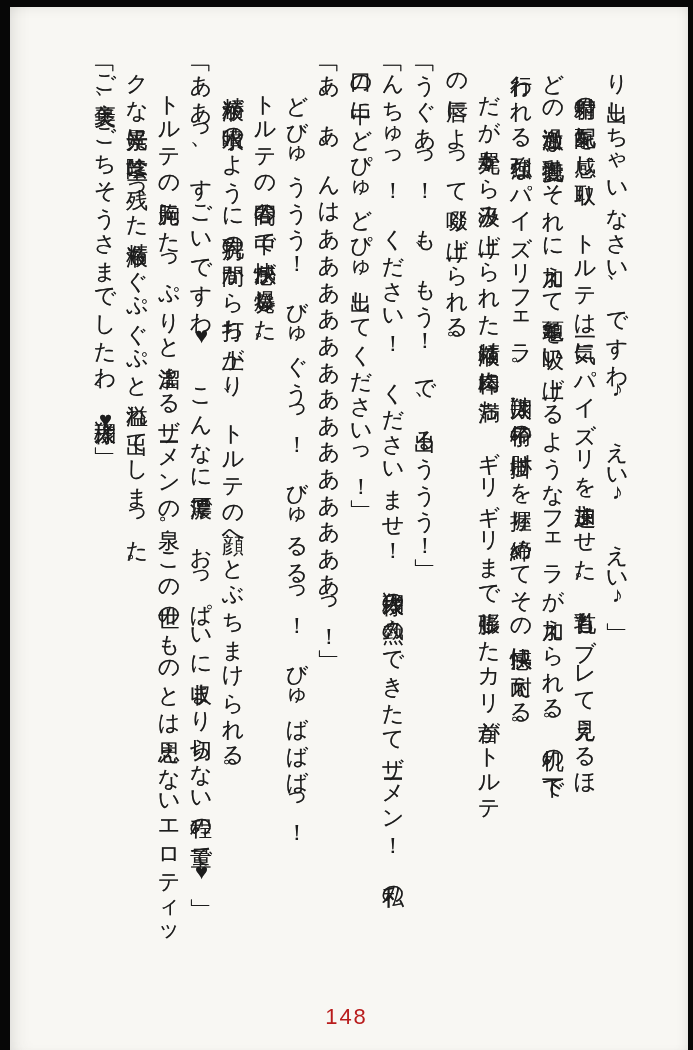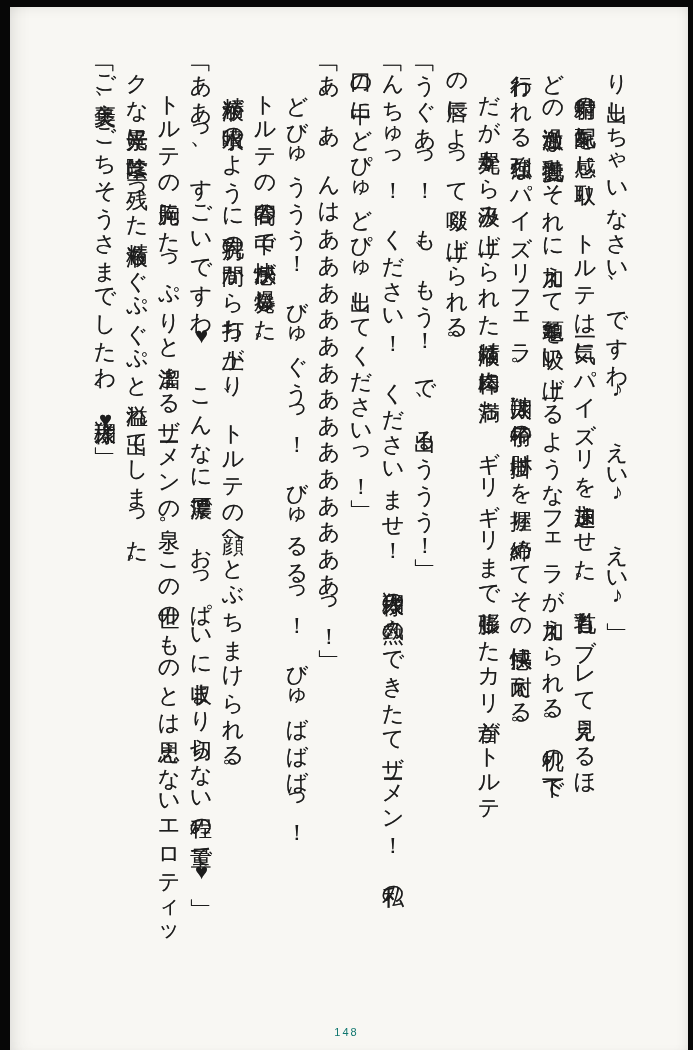--- a/index.html
+++ b/index.html
@@ -42,29 +42,29 @@
     text-shadow:0 0 .6px rgba(20,20,20,.55);
   }
   .tline{
     height:100%;
     line-height:32px;
     white-space:nowrap;
   }
   .tline.indent{text-indent:1em;}
   .page-number{
     position:absolute;
-    bottom:12px;
+    bottom:20px;
     left:0;
     width:100%;
     text-align:center;
     z-index:2;
     font-family:"Liberation Sans","DejaVu Sans",sans-serif;
-    font-size:11px;
+    font-size:22px;
     letter-spacing:2px;
-    color:#0f766e;
+    color:#b91c1c;
   }
 </style>
 </head>
 <body>
 
 <div class="scan-shade"></div>
 <div class="edge edge-top"></div>
 <div class="edge edge-left"></div>
 <div class="edge edge-right"></div>
 

